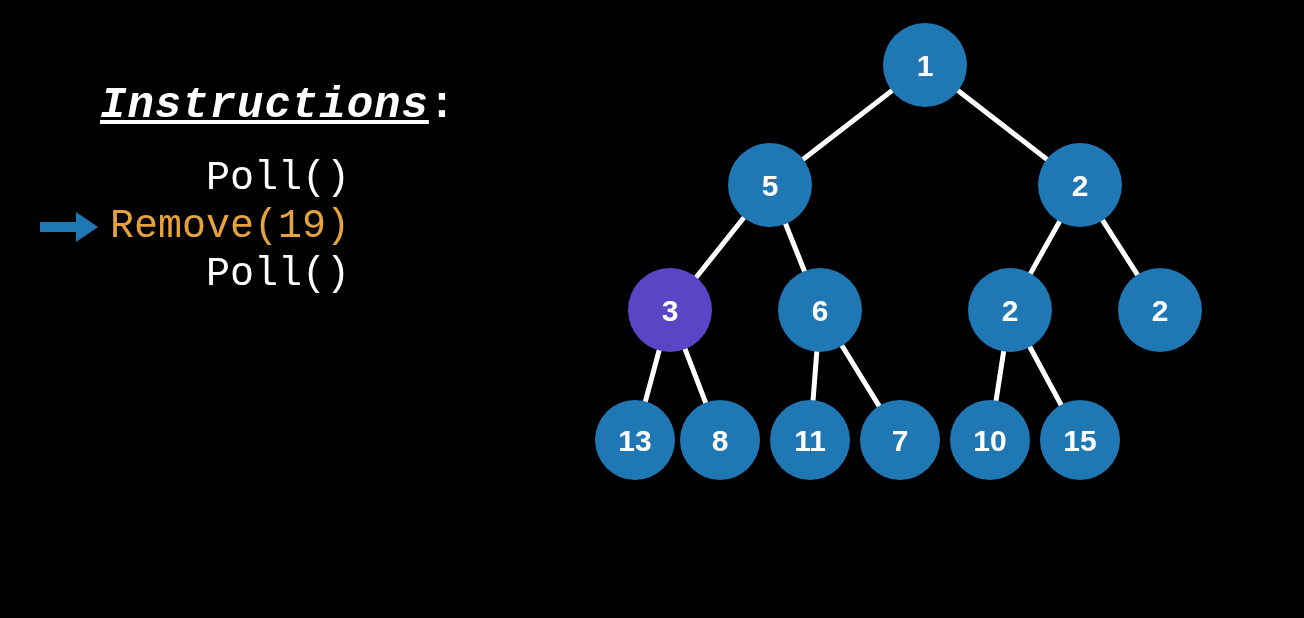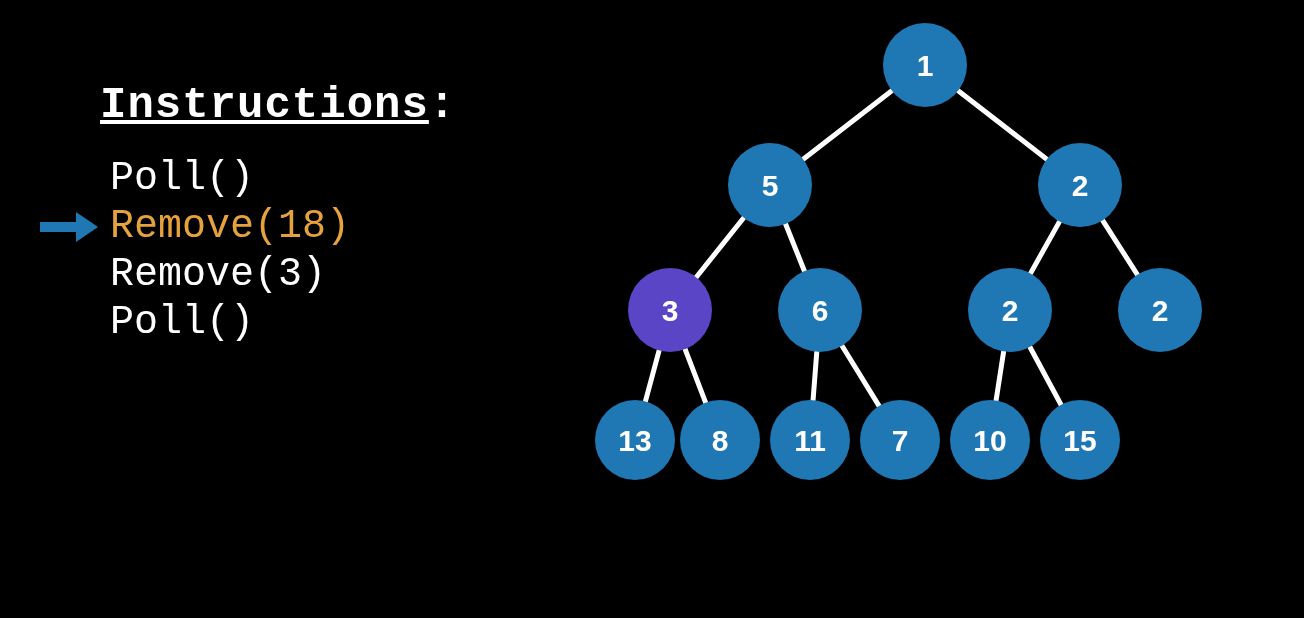--- a/index.html
+++ b/index.html
@@ -20,27 +20,29 @@
     position: absolute;
     left: 100px;
     top: 80px;
     color: #fff;
     font-size: 44px;
     font-weight: bold;
     letter-spacing: 1px;
   }
   .instr-title .ul {
     text-decoration: underline;
+    font-style: italic;
   }
   .instr-list {
     position: absolute;
     left: 110px;
     top: 155px;
     font-size: 40px;
     line-height: 48px;
+    text-align: right;
   }
   .instr-row {
     color: #fff;
     white-space: pre;
   }
   .instr-row.hl {
     color: #e6a23c;
   }
   .arrow {
     position: absolute;
@@ -79,22 +81,21 @@
 <body>
 
 <div class="stage">
 
   <div class="instr-title">
     <span class="ul">Instructions</span><span>:</span>
   </div>
 
   <div class="instr-list" id="instr-list">
       <div class="instr-row">Poll()</div>
-      <div class="instr-row hl">Remove(18)</div>
-      <div class="instr-row">Remove(3)</div>
+      <div class="instr-row hl">Remove(19)</div>
       <div class="instr-row">Poll()</div>
     </div>
 
   <svg class="tree" id="tree-svg" viewBox="0 0 760 520">
       <line x1="371.78960428021566" y1="80.7112741056395" x2="283.21039571978434" y2="149.28872589436048" class="edge"></line>
       <line x1="438.21039571978434" y1="80.7112741056395" x2="526.7896042802156" y2="149.28872589436048" class="edge"></line>
       <line x1="223.76280800271417" y1="207.79648999660728" x2="176.23719199728583" y2="267.2035100033927" class="edge"></line>
       <line x1="265.59840840687235" y1="213.9960210171809" x2="284.40159159312765" y2="261.0039789828191" class="edge"></line>
       <line x1="539.4786585048626" y1="211.64525266988824" x2="510.5213414951374" y2="263.35474733011176" class="edge"></line>
       <line x1="582.6402552497814" y1="210.37539882778347" x2="617.3597447502186" y2="264.62460117221656" class="edge"></line>

